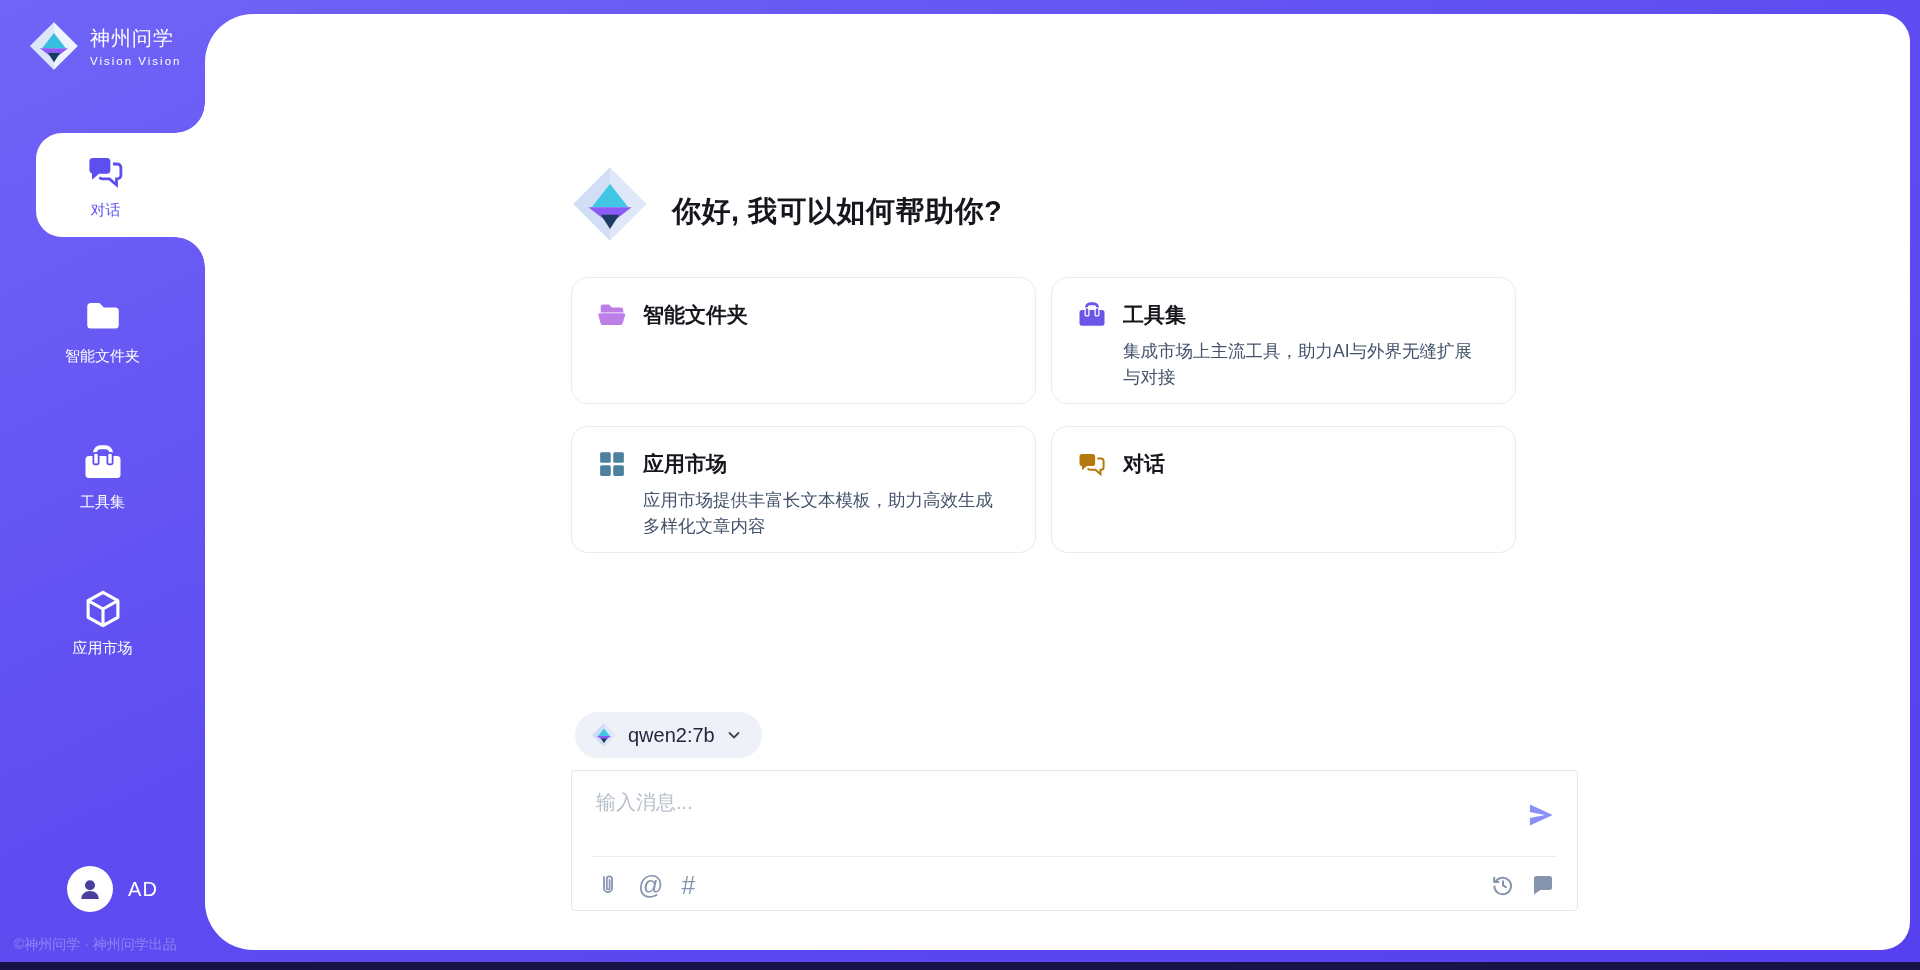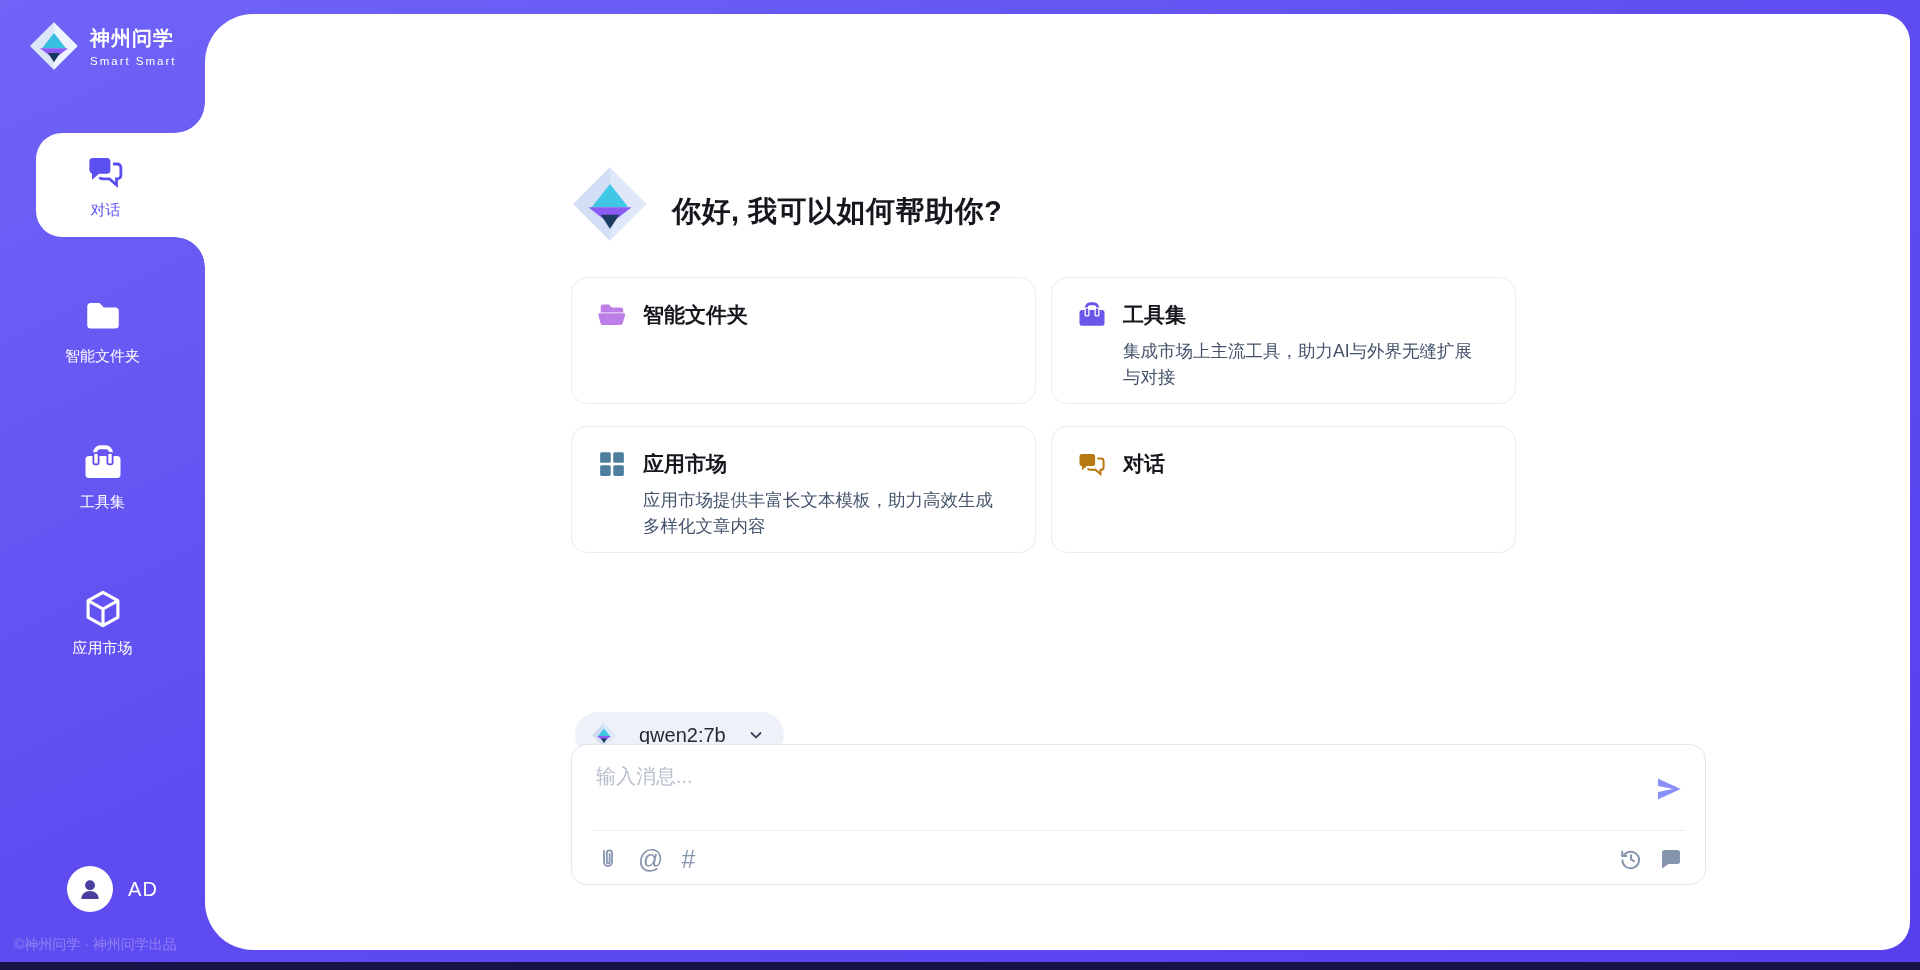--- a/index.html
+++ b/index.html
@@ -6,21 +6,21 @@
   html,body { width:1920px; height:970px; overflow:hidden; }
   body {
     font-family:"Liberation Sans","DejaVu Sans",sans-serif;
     background:linear-gradient(155deg,#7064f7 0%,#5f4df1 45%,#5640ee 100%);
     position:relative;
   }
   
   .sidebar { position:absolute; left:0; top:0; bottom:0; width:205px; z-index:2; }
   .brand { position:absolute; top:20px; left:28px; display:flex; align-items:center; gap:10px; }
   .brand svg { width:52px; height:52px; }
-  .brand-name { color:#fff; font-size:20px; font-weight:bold; letter-spacing:1px; }
+  .brand-name { color:#fff; font-size:20px; font-weight:normal; letter-spacing:1px; }
   .brand-sub { color:#fff; font-size:11.5px; letter-spacing:2px; margin-top:3px; }
   .nav { position:absolute; top:133px; left:0; right:0; }
   .nav-item { height:104px; margin-bottom:42px; display:flex; flex-direction:column;
     align-items:center; justify-content:center; gap:9px; color:#fff; cursor:pointer; }
   .nav-item .label { font-size:15px; }
   .nav-item svg { width:42px; height:42px; display:block; }
   .nav-item.active { width:169px; margin-left:36px; padding-right:30px;
     background:#fff; border-radius:26px 0 0 26px; position:relative; color:#5b4ff0; }
   .nav-item.active::before { content:""; position:absolute; right:0; top:-30px; width:30px; height:30px;
     background:radial-gradient(circle 30px at 0 0, rgba(255,255,255,0) 29.4px, #fff 30px); }
@@ -45,27 +45,27 @@
   .cards { position:absolute; left:366px; top:263px; display:grid;
     grid-template-columns:465px 465px; grid-auto-rows:127px; column-gap:15px; row-gap:22px; }
   .card { background:#fff; border:1px solid #e9ebf4; border-radius:16px; position:relative; cursor:pointer; }
   .card-head { position:absolute; left:25px; top:22px; display:flex; align-items:center; gap:16px; }
   .card-head svg { width:30px; height:30px; }
   .card-title { font-size:21px; font-weight:bold; color:#15171d; }
   .card-desc { position:absolute; left:71px; top:60px; right:26px;
     font-size:17.5px; line-height:1.5; color:#44536b; }
   
   .model-pill { position:absolute; left:370px; top:698px; height:46px; border-radius:23px;
-    background:#eef1f7; display:flex; align-items:center; gap:22px; padding:0 20px 0 16px; cursor:pointer; }
+    background:#eef1f7; display:flex; align-items:center; gap:11px; padding:0 20px 0 16px; cursor:pointer; }
   .model-pill svg.gem { width:26px; height:26px; }
   .model-name { font-size:20px; color:#23293a; }
   .model-pill svg.chev { width:16px; height:16px; }
   
-  .composer { position:absolute; left:366px; top:730px; width:1135px; height:141px;
-    background:#fff; border:1px solid #e3e6ef; border-radius:16px; }
+  .composer { position:absolute; left:366px; top:756px; width:1007px; height:141px;
+    background:#fff; border:1px solid #e3e6ef; border-radius:4px; }
   .composer textarea { position:absolute; left:24px; top:18px; right:70px; height:58px;
     border:none; outline:none; resize:none; font-family:inherit; font-size:20px; color:#30394c;
     background:transparent; }
   .composer textarea::placeholder { color:#b7bfcc; }
   .send-btn { position:absolute; right:22px; top:30px; width:28px; height:28px; cursor:pointer; }
   .composer .divider { position:absolute; left:20px; right:20px; top:85px; border-top:1px solid #eceef6; }
   .tools-left { position:absolute; left:24px; bottom:13px; display:flex; align-items:center; gap:18px; }
   .tools-right { position:absolute; right:22px; bottom:13px; display:flex; align-items:center; gap:16px; }
   .tool { color:#8695ad; cursor:pointer; display:flex; align-items:center; }
   .tool svg { width:24px; height:24px; }
@@ -189,21 +189,21 @@
   <div class="brand">
     <svg viewBox="0 0 48 48">
       <polygon points="24,2 46,24 24,46 2,24" fill="#eef4fd"></polygon>
       <polygon points="24,2 2,24 24,46" fill="#dbe6f8"></polygon>
       <polygon points="24,12 35,26 13,26" fill="#38bfe0"></polygon>
       <polygon points="11,26 37,26 24,36" fill="#8a5cf4"></polygon>
       <polygon points="18.5,30.5 29.5,30.5 24,39" fill="#173a5e"></polygon>
     </svg>
     <div>
       <div class="brand-name">神州问学</div>
-      <div class="brand-sub">Smart Smart</div>
+      <div class="brand-sub">Vision Vision</div>
     </div>
   </div>
 
   <div class="nav">
 
     <div class="nav-item active">
       <svg viewBox="0 0 48 48">
         <path d="M5 13a4 4 0 0 1 4-4h16a4 4 0 0 1 4 4v10a4 4 0 0 1-4 4h-9l-8 7v-7h0a4 4 0 0 1-3-3.9z" fill="#5b4ff0"></path>
         <path d="M32 16h5a4 4 0 0 1 4 4v9a4 4 0 0 1-4 4h-1v7l-8-7h-8a4 4 0 0 1-3.4-1.9" fill="none" stroke="#5b4ff0" stroke-width="3.2"></path>
       </svg>

